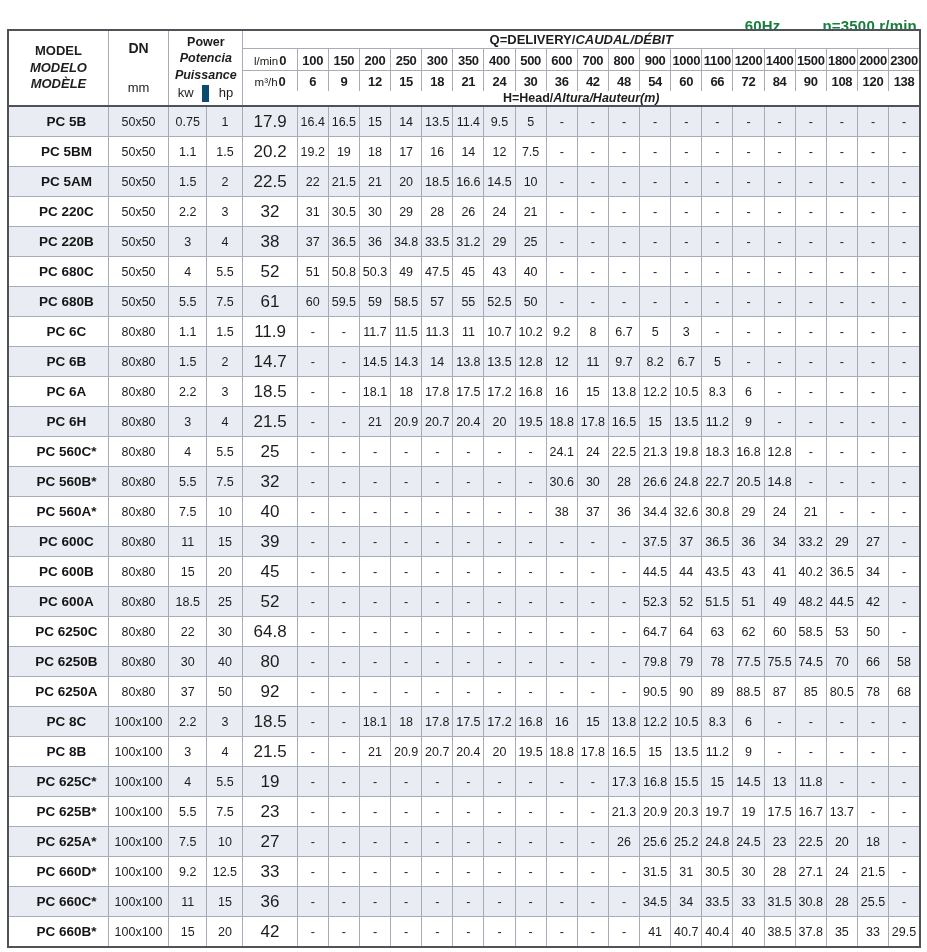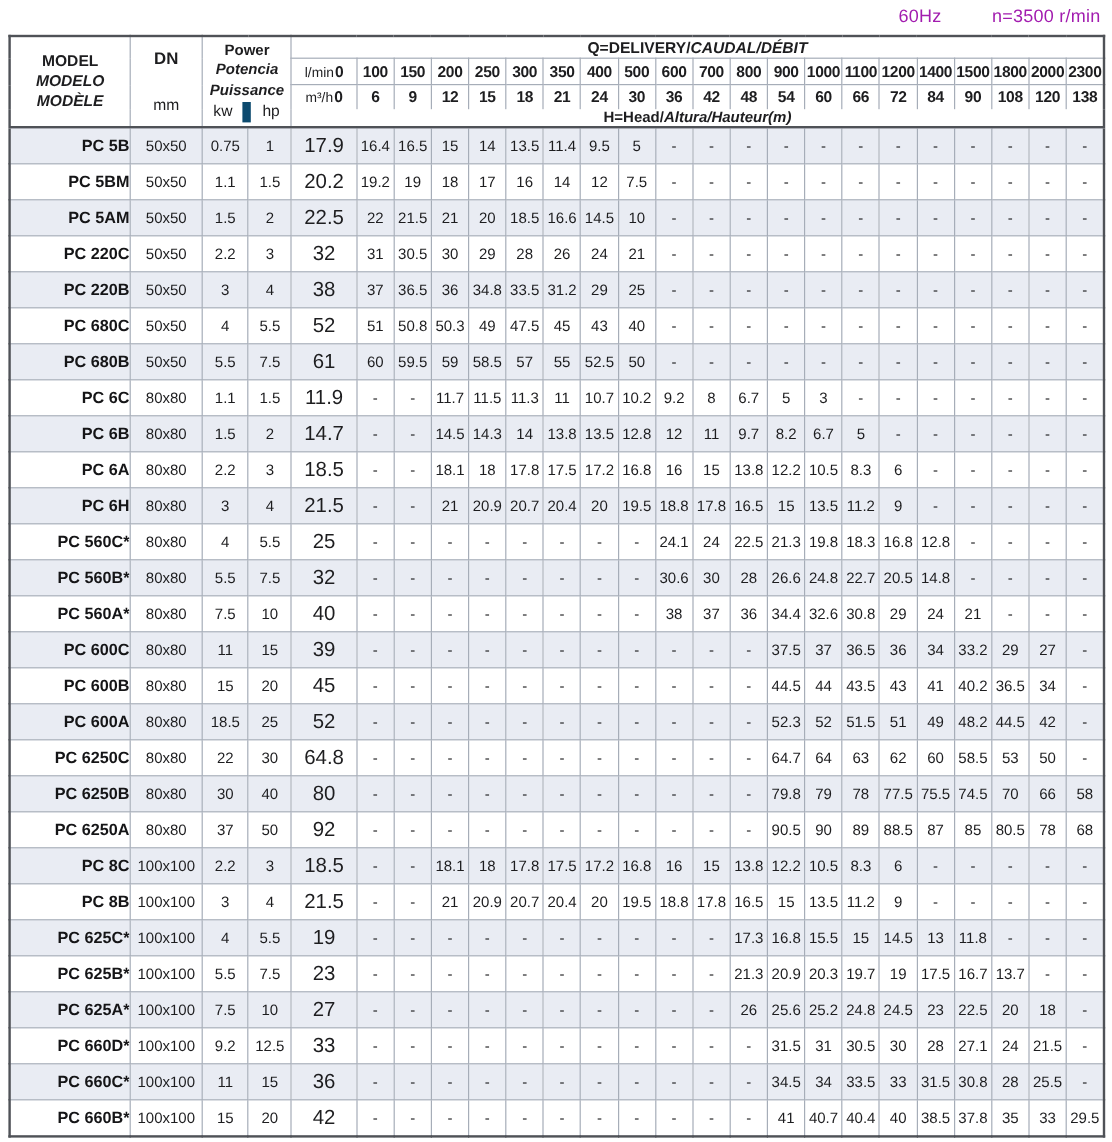--- a/index.html
+++ b/index.html
@@ -3,22 +3,22 @@
 <meta charset="utf-8">
 <style>
   html,body{margin:0;padding:0}
   body{
     width:927px;height:952px;position:relative;overflow:hidden;
     background:#ffffff;font-family:"Liberation Sans",sans-serif;
     -webkit-font-smoothing:antialiased;
   }
   
   .top-note{
-    position:absolute;top:5px;right:10px;
-    color:#a21caf;font-weight:normal;font-size:15px;letter-spacing:.2px;
+    position:absolute;top:17px;right:10px;
+    color:#15803d;font-weight:bold;font-size:15px;letter-spacing:.2px;
   }
   .top-note .freq{margin-right:42px}
 
   
   table{
     position:absolute;left:7px;top:29px;width:914px;
     border-collapse:collapse;table-layout:fixed;
     border:2px solid #4f5257;
     padding-left:10px;
   }
@@ -47,21 +47,21 @@
   .hcell .gap{margin-top:23px;font-size:13px;font-weight:normal}
   .c-model .hcell{font-size:13px}
   .c-dn .hcell .b{font-size:14px}
   .pw-units{display:flex;margin-top:2px;font-size:13px;font-weight:normal}
   .pw-units span{flex:1}
   .pw-units span + span{border-left:7px solid #0c4a6e}
 
   tbody th,tbody td{height:29px;font-size:12.5px;background:#ffffff}
   tbody tr.stripe th,tbody tr.stripe td{background:#e9ecf3}
   tbody th.model{
-    text-align:right;padding-left:16px;font-weight:bold;font-size:13.5px;color:#151517;
+    text-align:center;padding-left:16px;font-weight:bold;font-size:13.5px;color:#151517;
   }
   tbody td.f0{font-size:17px}
 </style>
 </head>
 <body>
 
 <div class="top-note">
   <span class="freq">60Hz</span><span>n=3500 r/min</span>
 </div>
 

